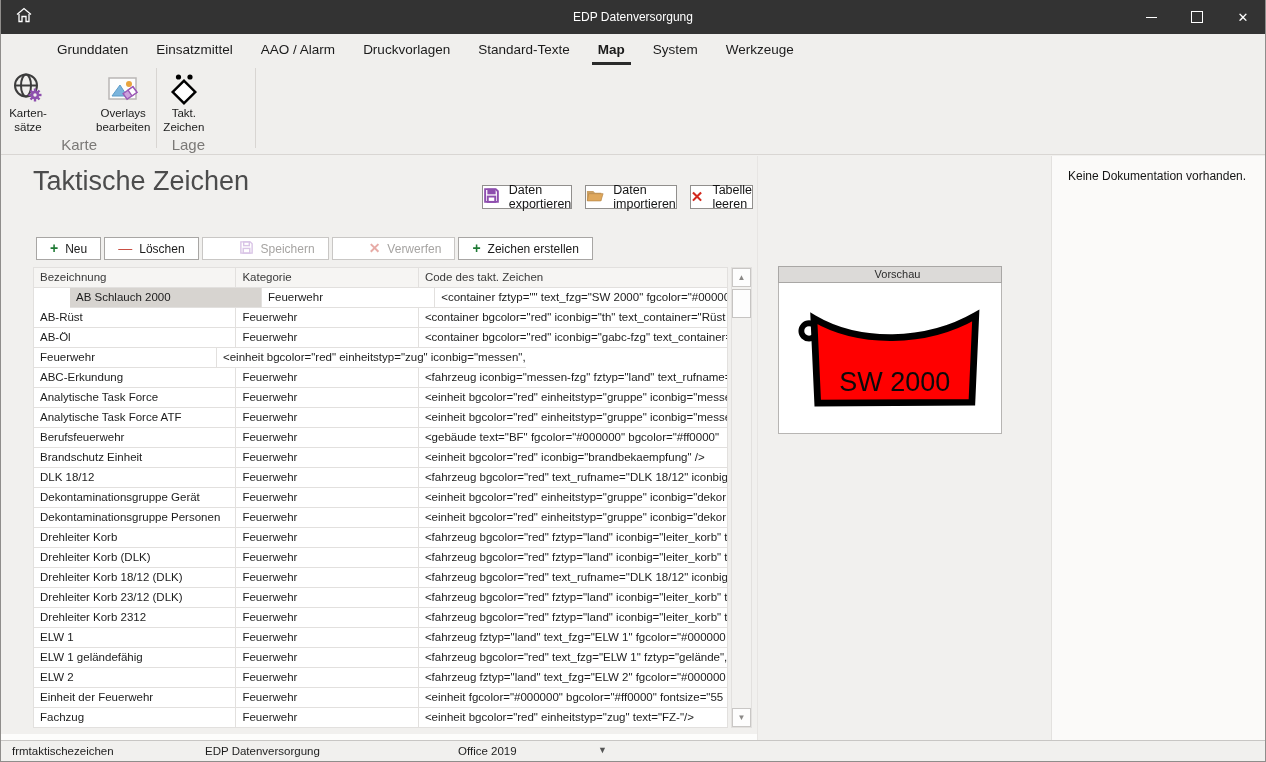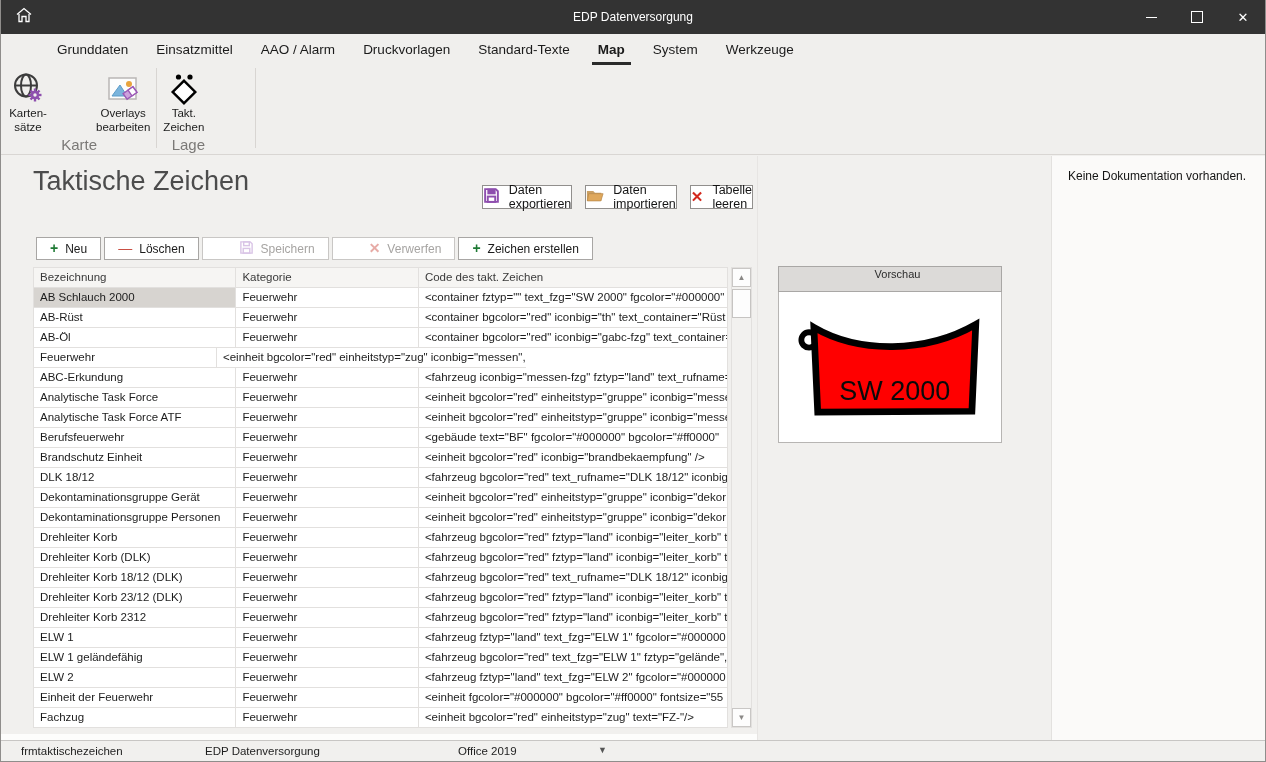--- a/index.html
+++ b/index.html
@@ -53,42 +53,42 @@
           display:flex; align-items:center; justify-content:center; gap:9px; cursor:pointer; }
 
   
   #grid { position:absolute; left:33px; top:111px; width:695px; border:1px solid #e2e0de; border-bottom:none; background:#fff; }
   .trow { display:flex; height:20px; }
   .tcell { border-right:1px solid #e2e0de; border-bottom:1px solid #e2e0de; font-size:11.5px; line-height:19px;
            padding:0 6px; white-space:nowrap; overflow:hidden; color:#1c1c1c; background:#fff; }
   .tcell:last-child { border-right:none; }
   .c0 { width:203px; } .c1 { width:183px; } .c2 { width:309px; }
   .thead .tcell { background:#f6f5f3; color:#3a3a3a; }
-  .tcell.sel { background:#d7d4d0; }
+  .tcell.sel { background:#d7d4d0;margin-left:36px; }
 
   
   #vscroll { position:absolute; left:731px; top:111px; width:21px; height:461px; background:#f2f1ef; border:1px solid #e2e0de; }
   .sb-arrow { position:absolute; left:0; right:0; height:19px; background:#fdfdfd; border:1px solid #c9c7c5;
               display:flex; align-items:center; justify-content:center; font-size:8px; color:#8a8886; }
   .sb-up { top:0; } .sb-dn { bottom:0; }
   #sb-thumb { position:absolute; left:0; right:0; top:21px; height:29px; background:#fdfdfd; border:1px solid #c6c4c2; }
 
   #whitestrip { position:absolute; left:0; top:578px; width:757px; height:7px; background:#fdfdfc; }
 
   
   #preview { position:absolute; left:778px; top:110px; width:224px; }
-  #preview-h { height:26px; background:#dcdad8; border:1px solid #a9a7a5; font-size:11px; color:#2b2b2b;
+  #preview-h { height:17px; background:#dcdad8; border:1px solid #a9a7a5; font-size:11px; color:#2b2b2b;
                text-align:center; line-height:15px;padding-left:15px; }
   #preview-b { height:151px; background:#ffffff; border:1px solid #b7b5b3; border-top:none;
                display:flex; align-items:center; justify-content:center; }
 
   
   #statusbar { position:absolute; left:0; right:0; bottom:0; height:22px; background:#f1f0ee;
                border-top:1px solid #c8c6c4; font-size:11.5px; color:#1e1e1e; }
-  #sb-form { position:absolute; left:21px; top:4px; }
+  #sb-form { position:absolute; left:12px; top:4px; }
   #sb-app  { position:absolute; left:205px; top:4px; }
   #sb-theme { position:absolute; left:458px; top:4px; cursor:pointer; }
   #sb-theme-arrow { position:absolute; left:598px; top:4px; font-size:9px; color:#555; cursor:pointer; }
 </style>
 </head>
 <body>
 
 <div id="titlebar">
   <div id="home-btn">
     <span>

